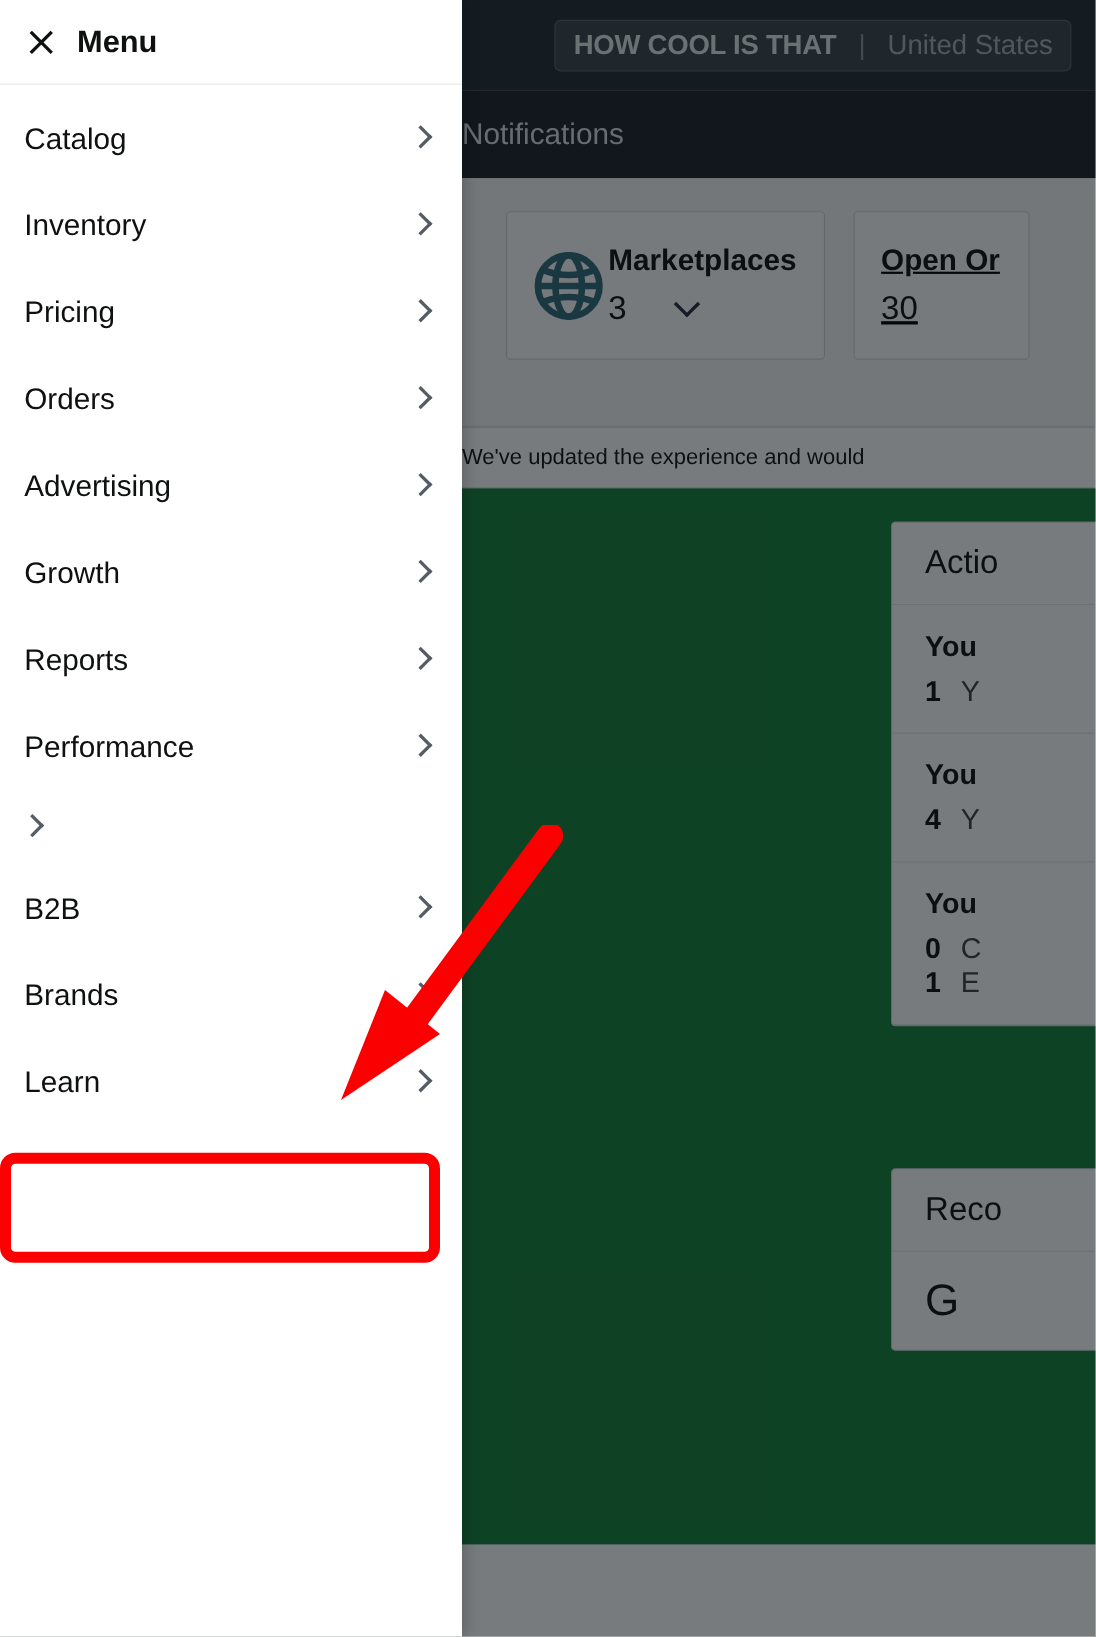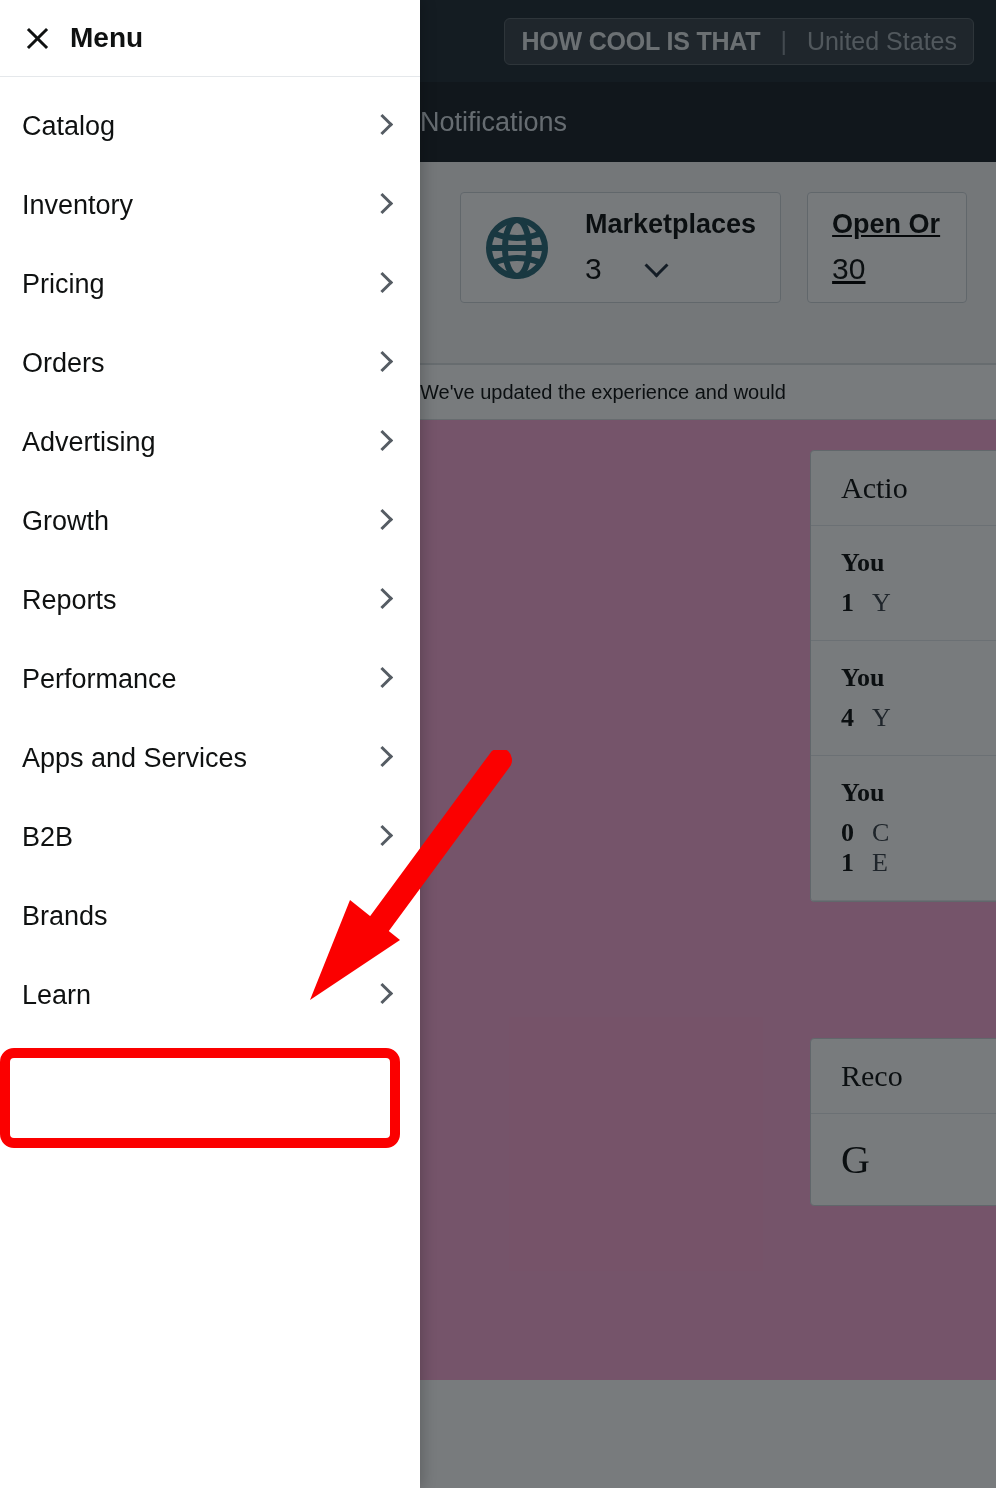--- a/index.html
+++ b/index.html
@@ -68,24 +68,24 @@
       display: flex;
       gap: 26px;
       padding: 30px 22px 60px 460px;
       background: #f7f7f7;
       border-bottom: 1px solid #d9dde1;
     }
     .card {
       border: 1px solid #cdd3d8;
       border-radius: 4px;
       background: #fdfdfd;
-      padding: 16px 24px;
-      display: flex;
-      align-items: center;
-      gap: 36px;
+      padding: 28px 24px;
+      display: flex;
+      align-items: center;
+      gap: 4px;
       min-width: 290px;
     }
     .card .glyph {
       width: 64px;
       height: 64px;
       color: #2d6b7a;
       flex-shrink: 0;
     }
     .card .col { display: flex; flex-direction: column; gap: 12px; }
     .card .title { font-size: 27px; font-weight: 700; color: #0f1111; }
@@ -102,25 +102,24 @@
       border-top: 1px solid #d9dde1;
       border-bottom: 1px solid #d9dde1;
       display: flex;
       align-items: center;
       padding-left: 420px;
       font-size: 20px;
       color: #0f1111;
     }
 
     .lower {
-      background: #f9a8d4;
+      background: #15803d;
       padding: 30px 0 0 0;
       position: relative;
       height: 960px;
-      font-family: Liberation Serif, serif;
     }
     .panel {
       position: absolute;
       left: 810px;
       top: 30px;
       width: 400px;
       border: 1px solid #cdd3d8;
       border-radius: 4px;
       background: #fff;
     }
@@ -398,21 +397,20 @@
     </li>
     <li>
       <span class="label">Reports</span>
       <span class="chev chevron-right"></span>
     </li>
     <li>
       <span class="label">Performance</span>
       <span class="chev chevron-right"></span>
     </li>
     <li>
-      <span class="label">Apps and Services</span>
       <span class="chev chevron-right"></span>
     </li>
     <li>
       <span class="label">B2B</span>
       <span class="chev chevron-right"></span>
     </li>
     <li>
       <span class="label">Brands</span>
       <span class="chev chevron-right"></span>
     </li>

